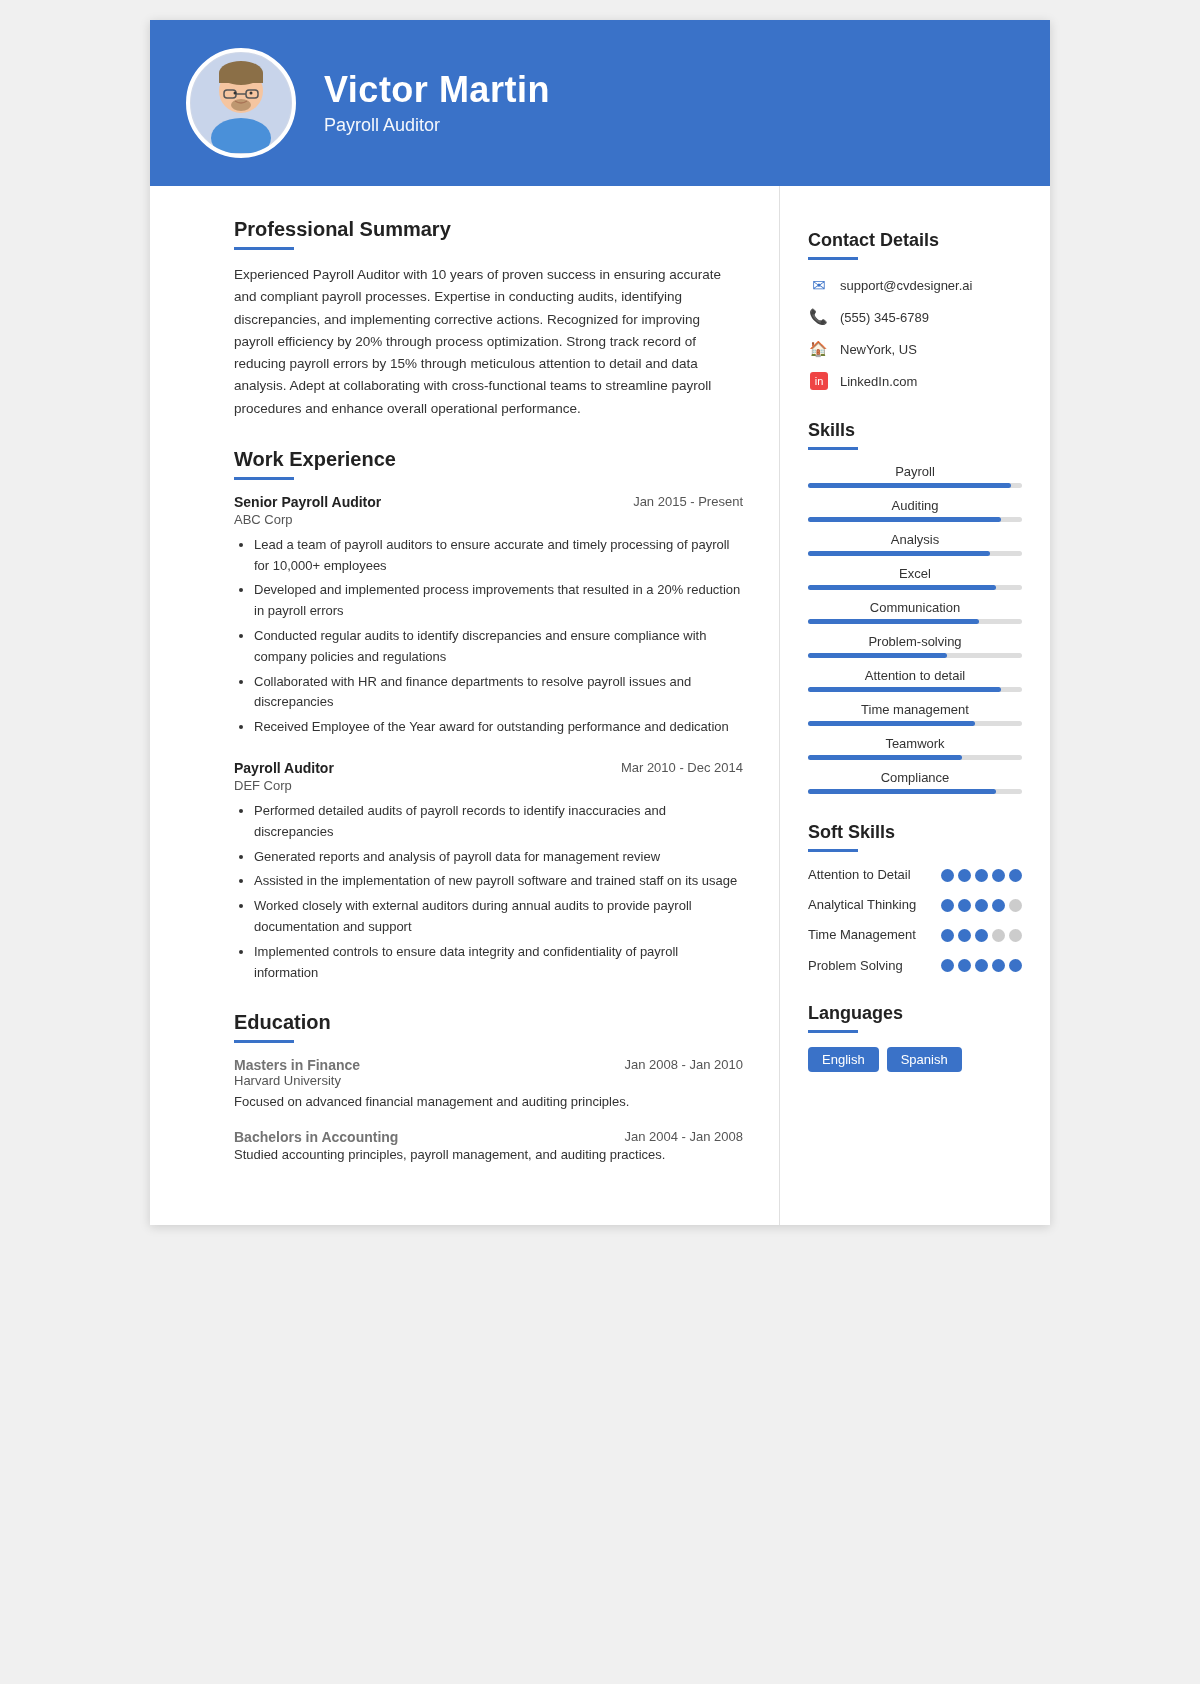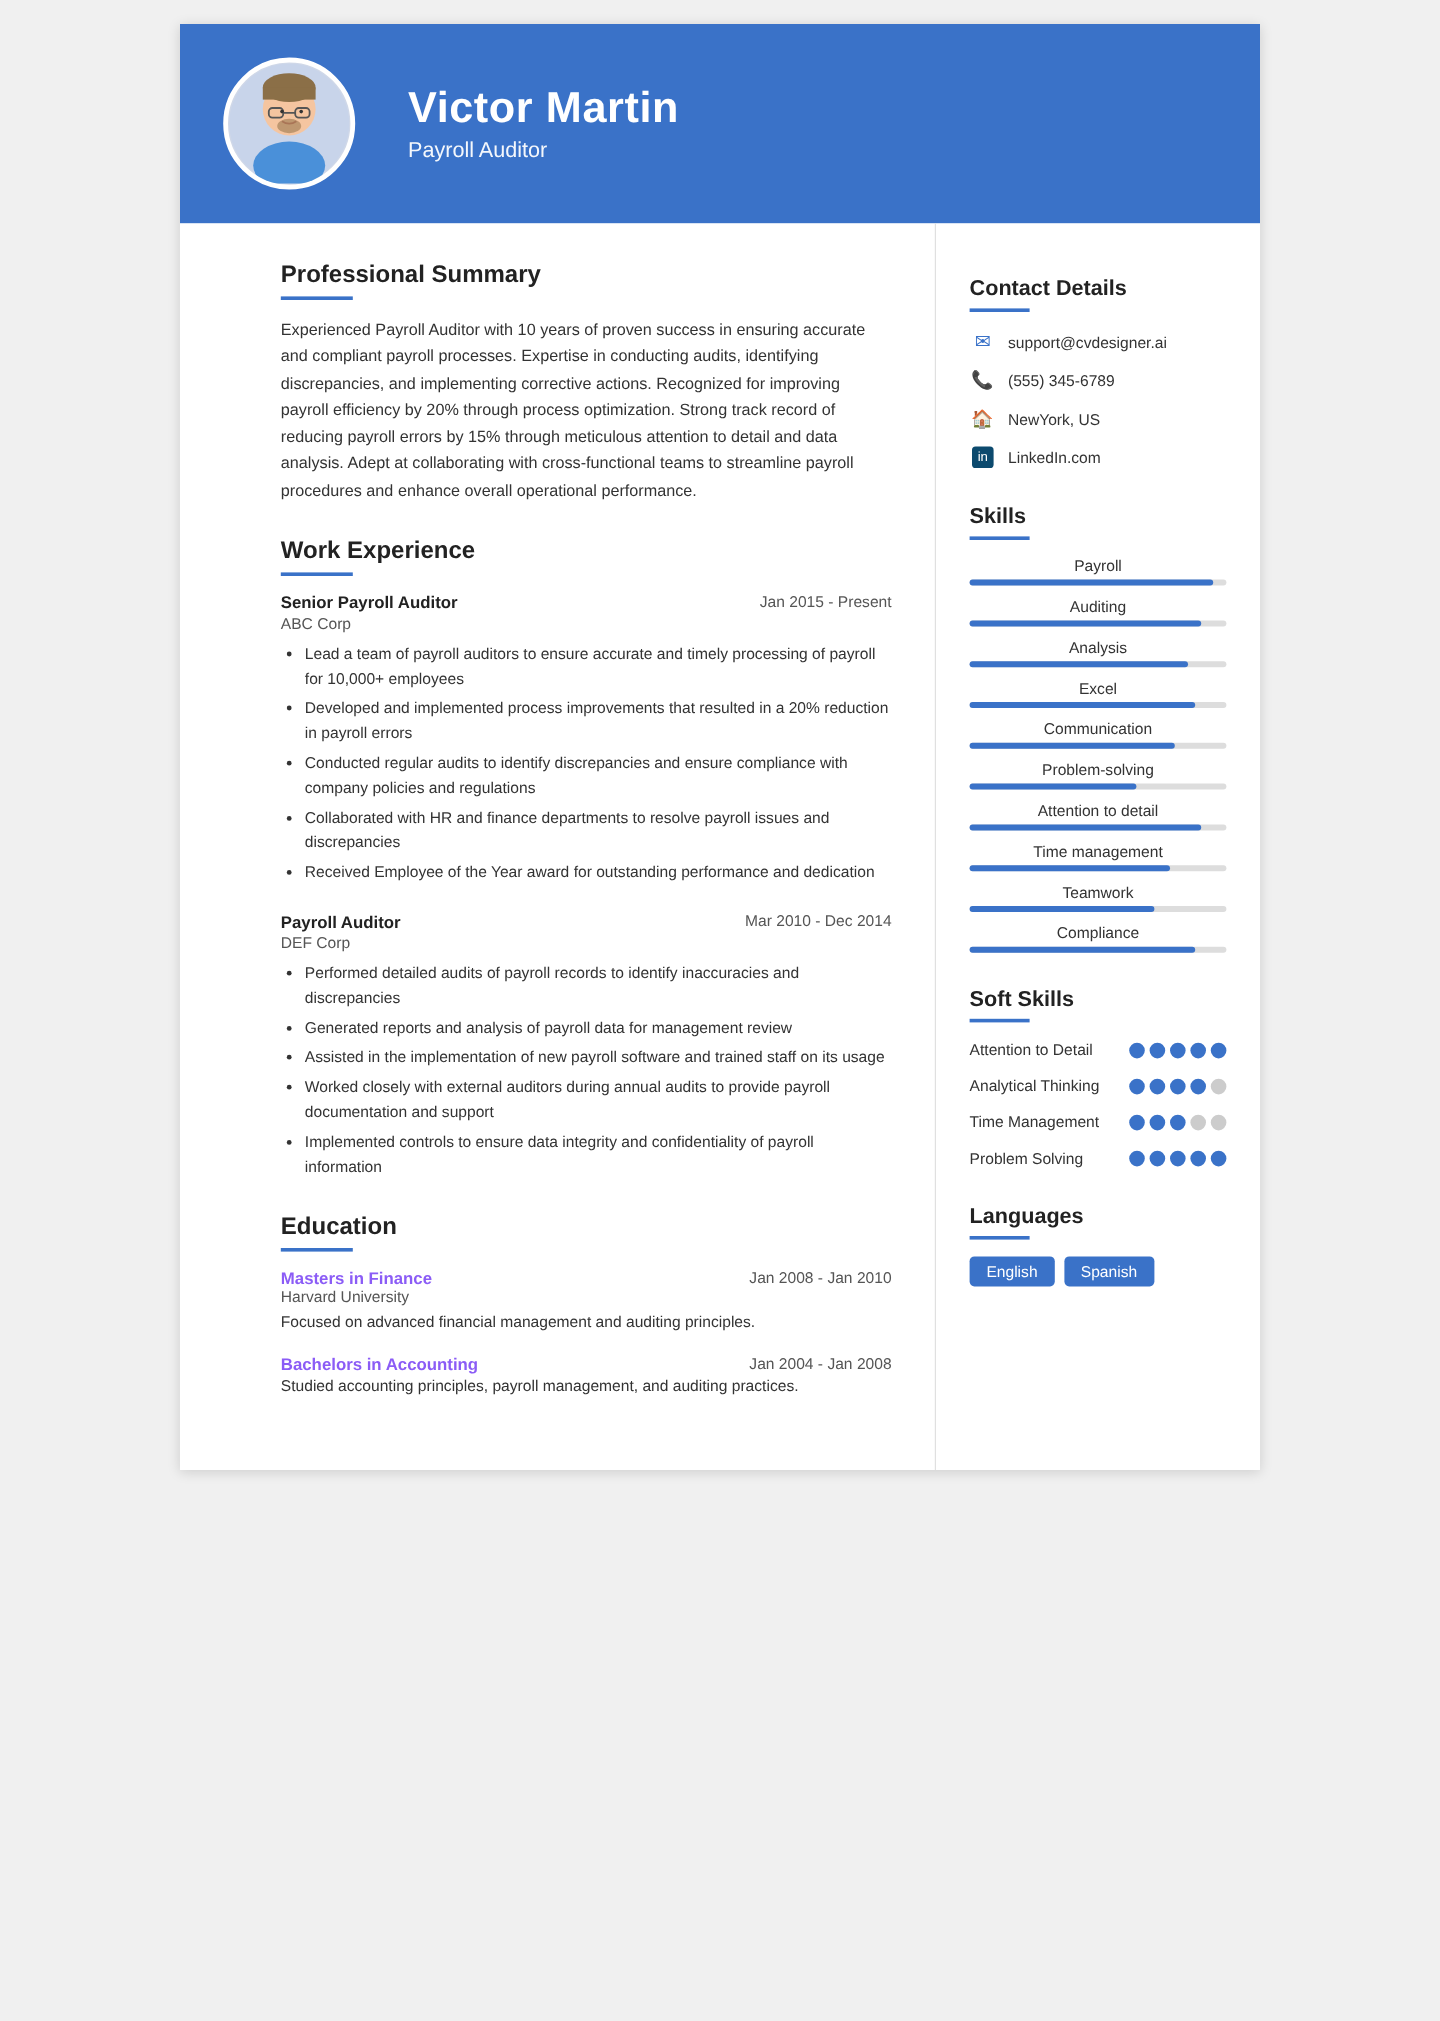--- a/index.html
+++ b/index.html
@@ -16,21 +16,21 @@
       width: 900px;
       background: #fff;
       box-shadow: 0 2px 10px rgba(0,0,0,0.15);
     }
     
     .header {
       background: #3a72c8;
       padding: 28px 36px;
       display: flex;
       align-items: center;
-      gap: 44px;
+      gap: 28px;
     }
     .avatar {
       width: 110px;
       height: 110px;
       border-radius: 50%;
       background: #d0d8e8;
       border: 4px solid #fff;
       overflow: hidden;
       flex-shrink: 0;
       display: flex;
@@ -125,21 +125,21 @@
     
     .edu-item { margin-bottom: 16px; }
     .edu-header {
       display: flex;
       justify-content: space-between;
       align-items: flex-start;
     }
     .edu-degree {
       font-size: 14px;
       font-weight: 700;
-      color: #8b5cf6;
+      color: #737373;
     }
     .edu-date {
       font-size: 13px;
       color: #555;
       white-space: nowrap;
     }
     .edu-school {
       font-size: 13px;
       color: #555;
       margin-bottom: 4px;
@@ -359,21 +359,21 @@
     <span>(555) 345-6789</span>
   </div>
             <div class="contact-item">
     <div class="contact-icon">
                 <span style="color:#3a72c8;font-size:15px;">🏠</span>
               </div>
     <span>NewYork, US</span>
   </div>
             <div class="contact-item">
     <div class="contact-icon">
-                <span style="background:#0c4a6e;color:#fff;font-size:11px;font-weight:400;width:18px;height:18px;display:inline-flex;align-items:center;justify-content:center;border-radius:3px;">in</span>
+                <span style="background:#ef4444;color:#fff;font-size:11px;font-weight:400;width:18px;height:18px;display:inline-flex;align-items:center;justify-content:center;border-radius:3px;">in</span>
               </div>
     <span>LinkedIn.com</span>
   </div>
           </div>
       </div>
 
       <div class="section">
         <div class="right-section-title">Skills</div>
         <div class="right-section-underline"></div>
         <div id="skills-container">

